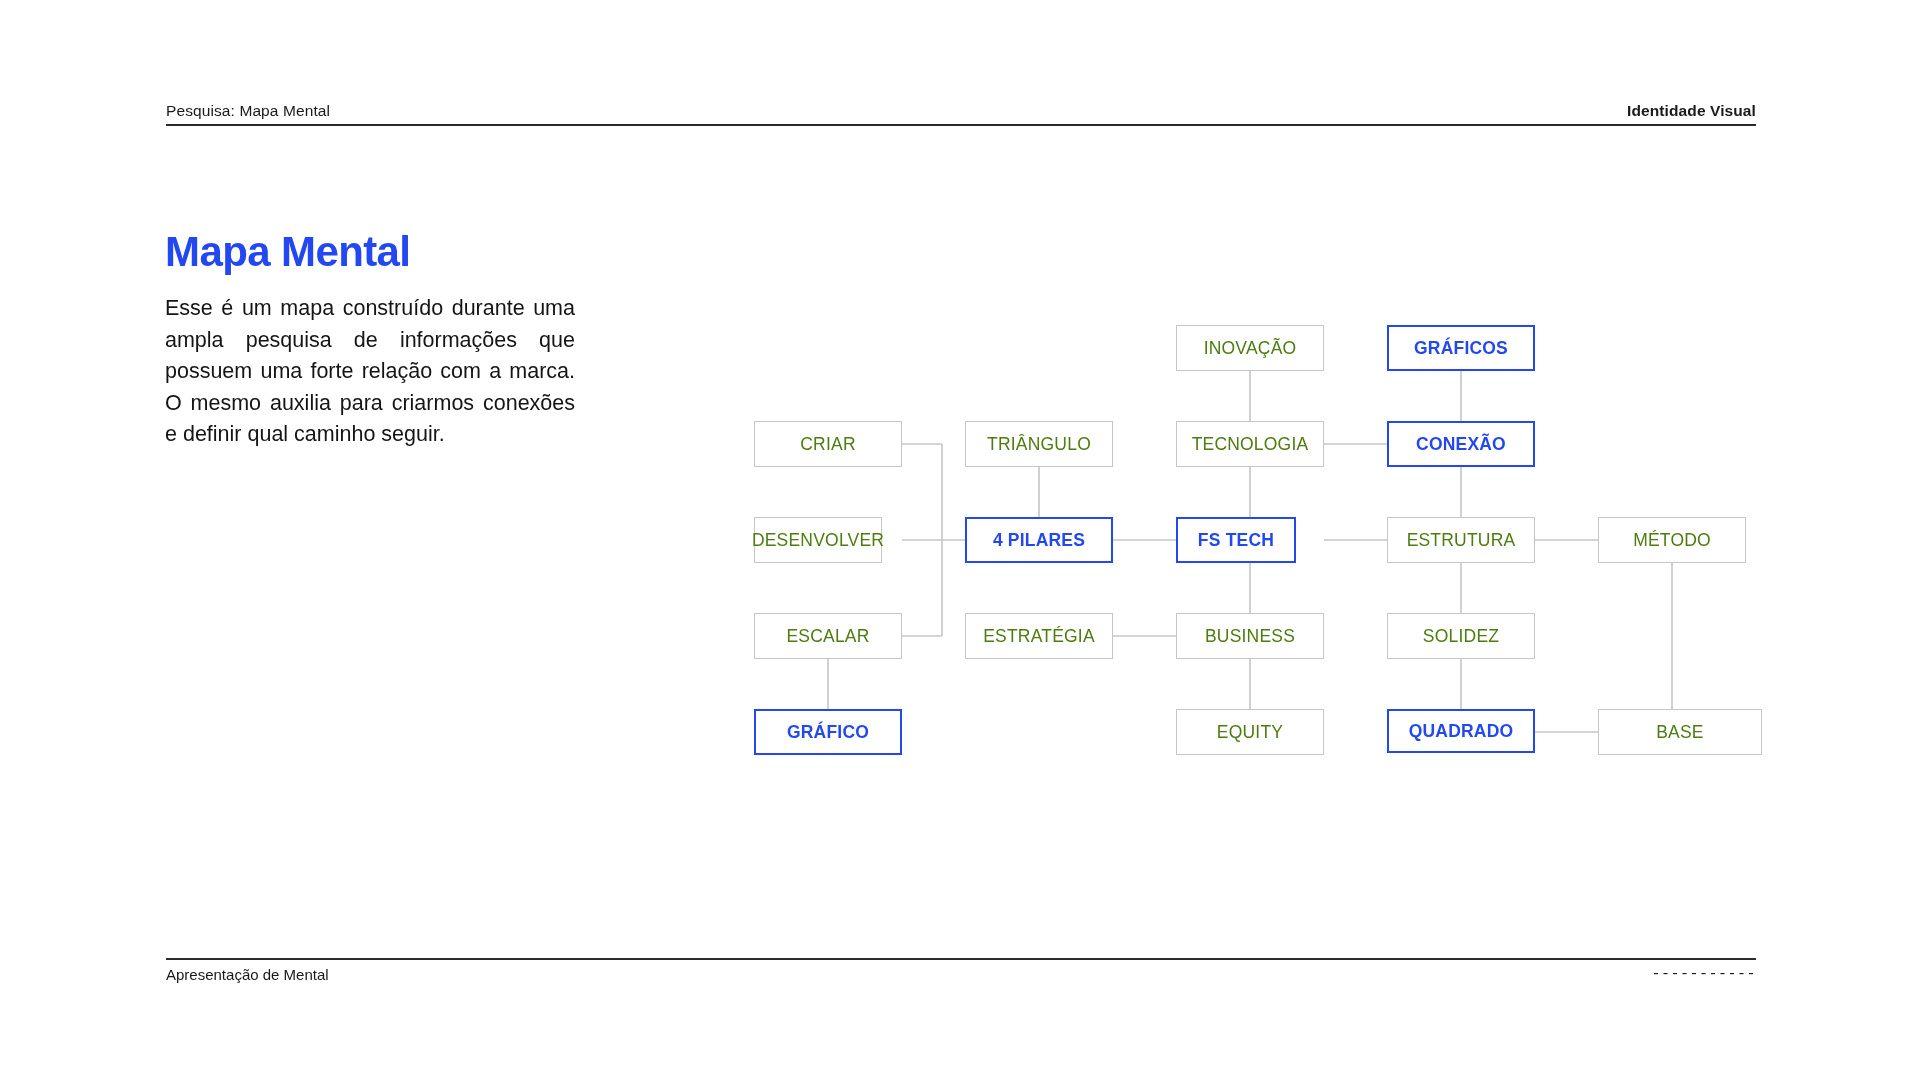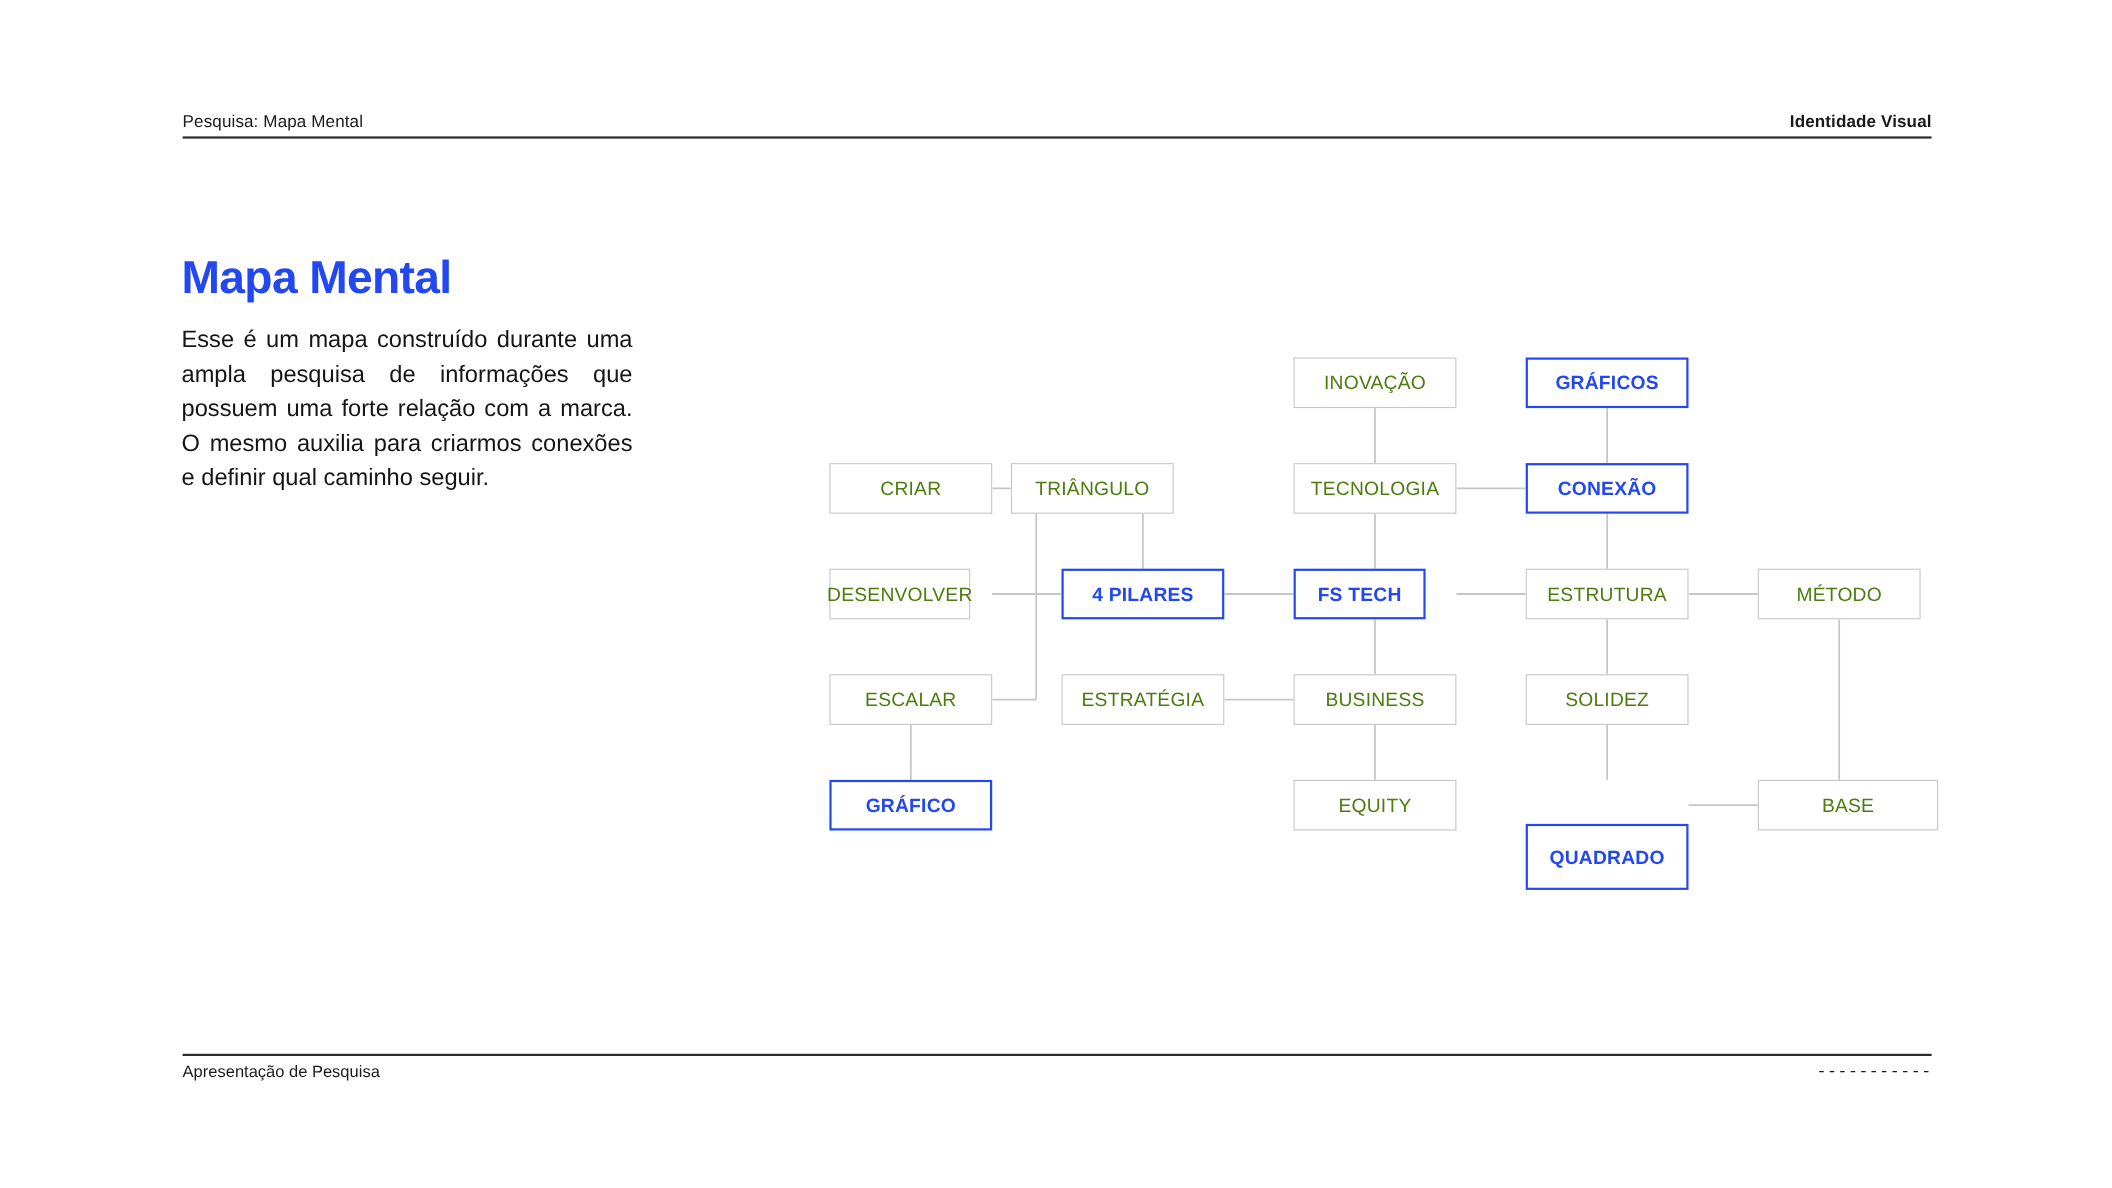--- a/index.html
+++ b/index.html
@@ -163,21 +163,21 @@
 <div class="map-nodes" id="map-nodes">
     <div class="node muted" style="left: 1176px; top: 325px; width: 148px; height: 46px;">
       <span>INOVAÇÃO</span>
     </div>
     <div class="node accent" style="left: 1387px; top: 325px; width: 148px; height: 46px;">
       <span>GRÁFICOS</span>
     </div>
     <div class="node muted" style="left: 754px; top: 421px; width: 148px; height: 46px;">
       <span>CRIAR</span>
     </div>
-    <div class="node muted" style="left: 919px; top: 421px; width: 148px; height: 46px;">
+    <div class="node muted" style="left: 965px; top: 421px; width: 148px; height: 46px;">
       <span>TRIÂNGULO</span>
     </div>
     <div class="node muted" style="left: 1176px; top: 421px; width: 148px; height: 46px;">
       <span>TECNOLOGIA</span>
     </div>
     <div class="node accent" style="left: 1387px; top: 421px; width: 148px; height: 46px;">
       <span>CONEXÃO</span>
     </div>
     <div class="node muted" style="left: 754px; top: 517px; width: 128px; height: 46px;">
       <span>DESENVOLVER</span>
@@ -205,24 +205,24 @@
     </div>
     <div class="node muted" style="left: 1387px; top: 613px; width: 148px; height: 46px;">
       <span>SOLIDEZ</span>
     </div>
     <div class="node accent" style="left: 754px; top: 709px; width: 148px; height: 46px;">
       <span>GRÁFICO</span>
     </div>
     <div class="node muted" style="left: 1176px; top: 709px; width: 148px; height: 46px;">
       <span>EQUITY</span>
     </div>
-    <div class="node accent" style="left: 1387px; top: 709px; width: 148px; height: 60px; margin-top: 40px;">
+    <div class="node accent" style="left: 1387px; top: 709px; width: 148px; height: 44px;">
       <span>QUADRADO</span>
     </div>
     <div class="node muted" style="left: 1598px; top: 709px; width: 164px; height: 46px;">
       <span>BASE</span>
     </div>
   </div>
 
 <div class="footer">
-  <div class="footer-left">Apresentação de Pesquisa</div>
+  <div class="footer-left">Apresentação de Mental</div>
   <div class="footer-right">-----------</div>
 </div>
 
 </body></html>

